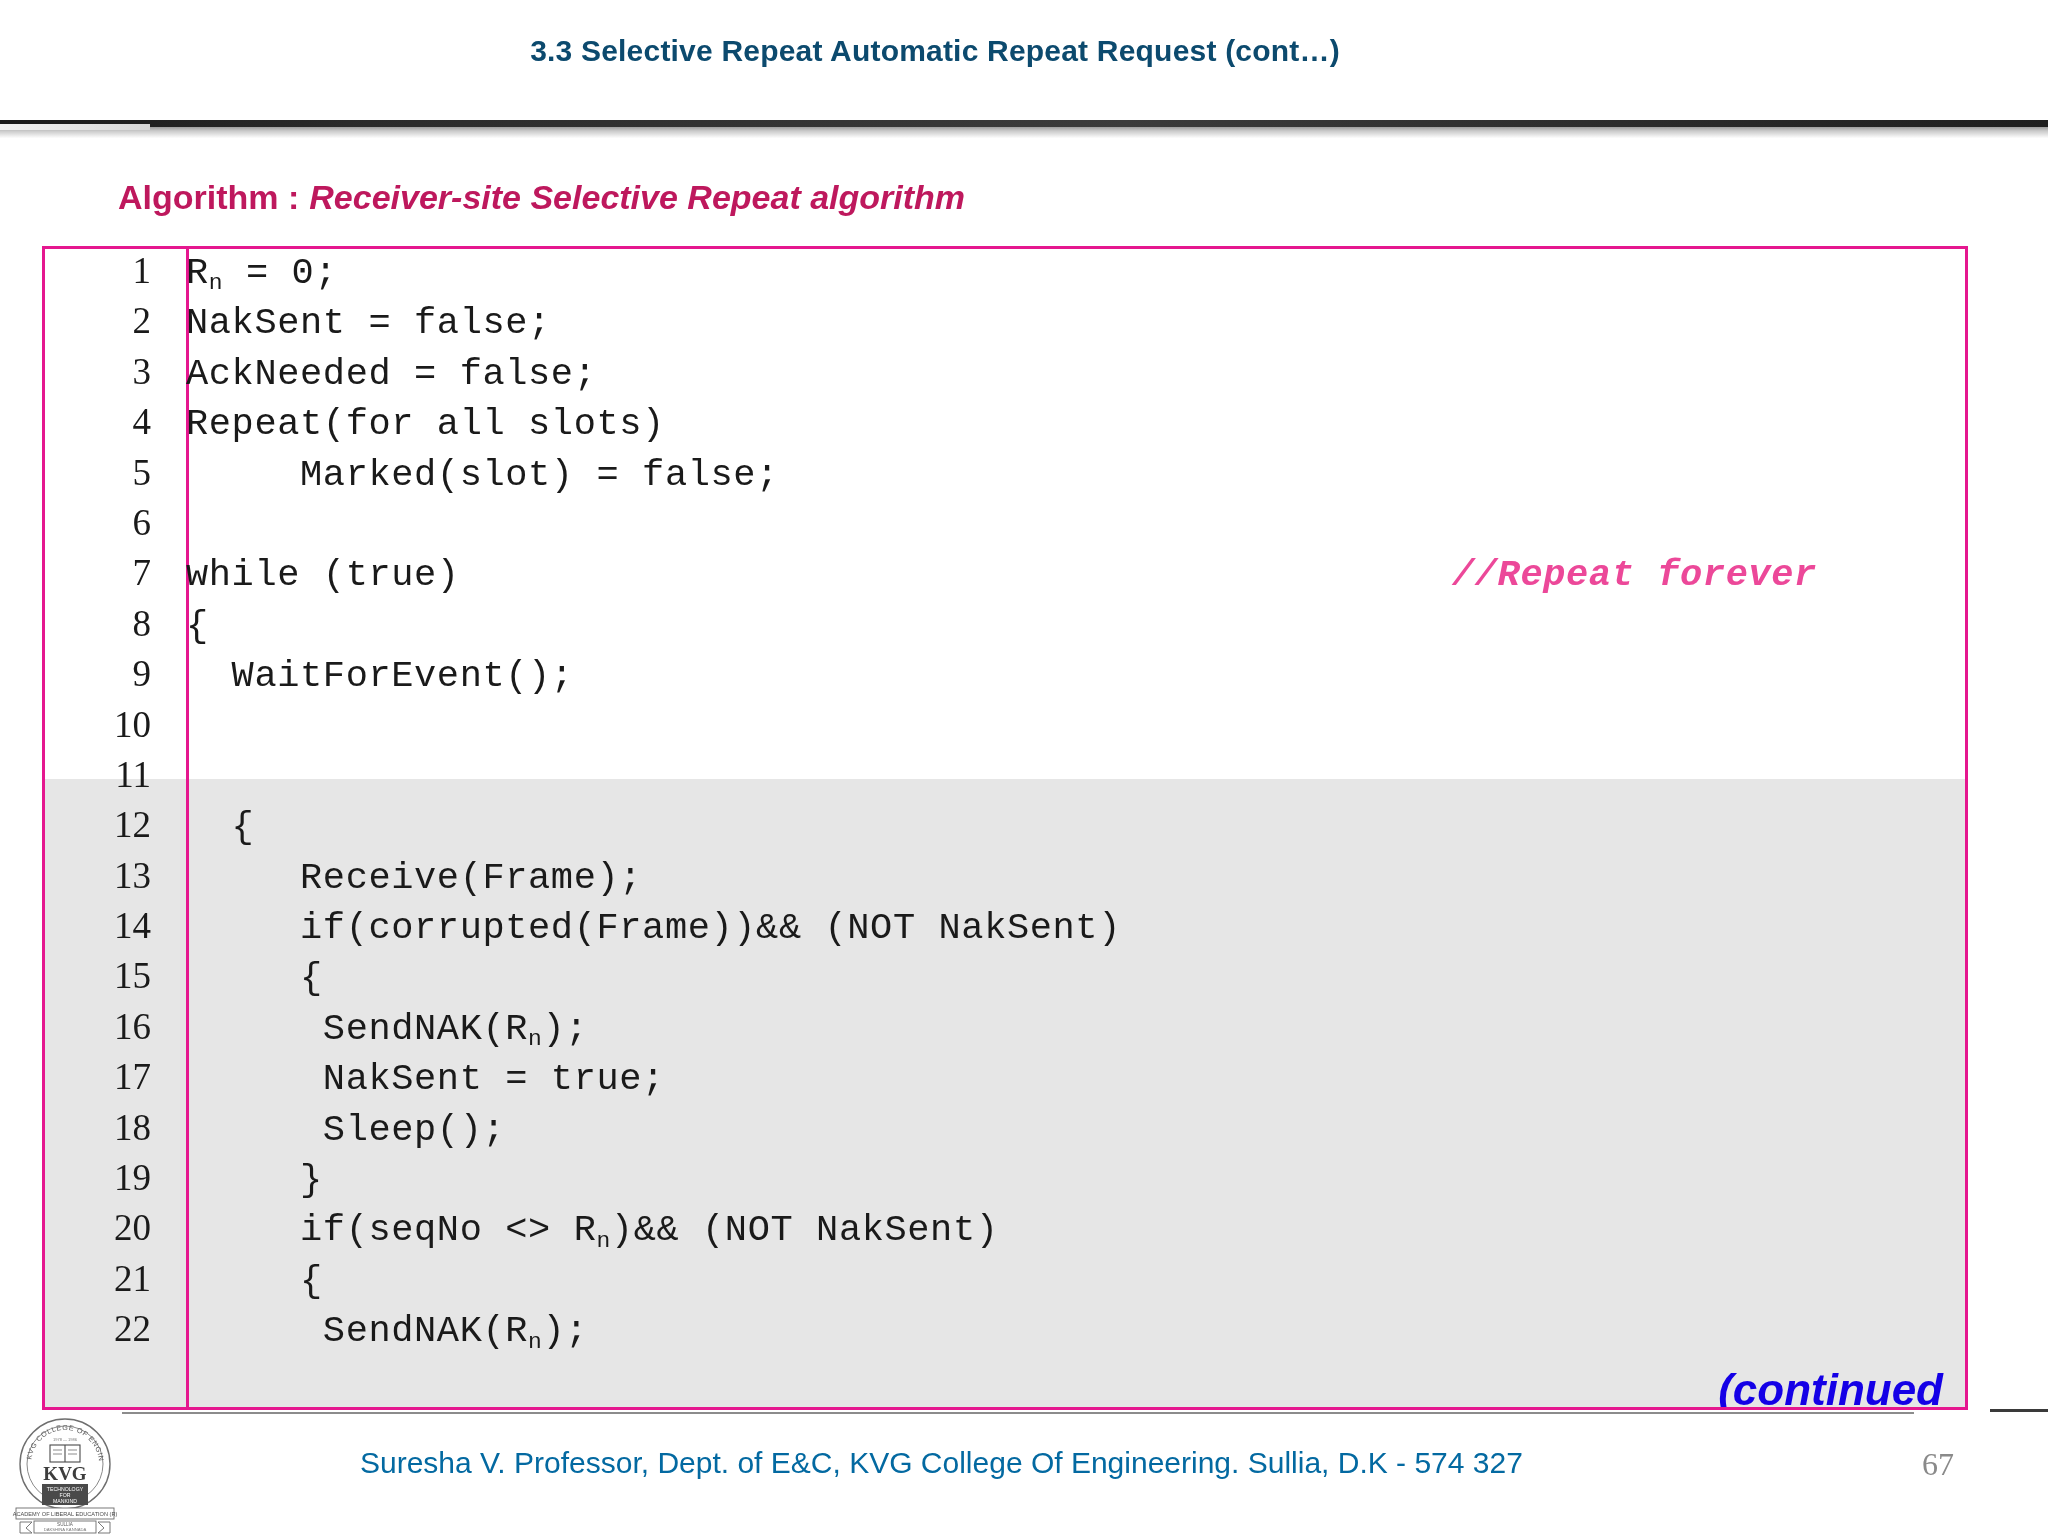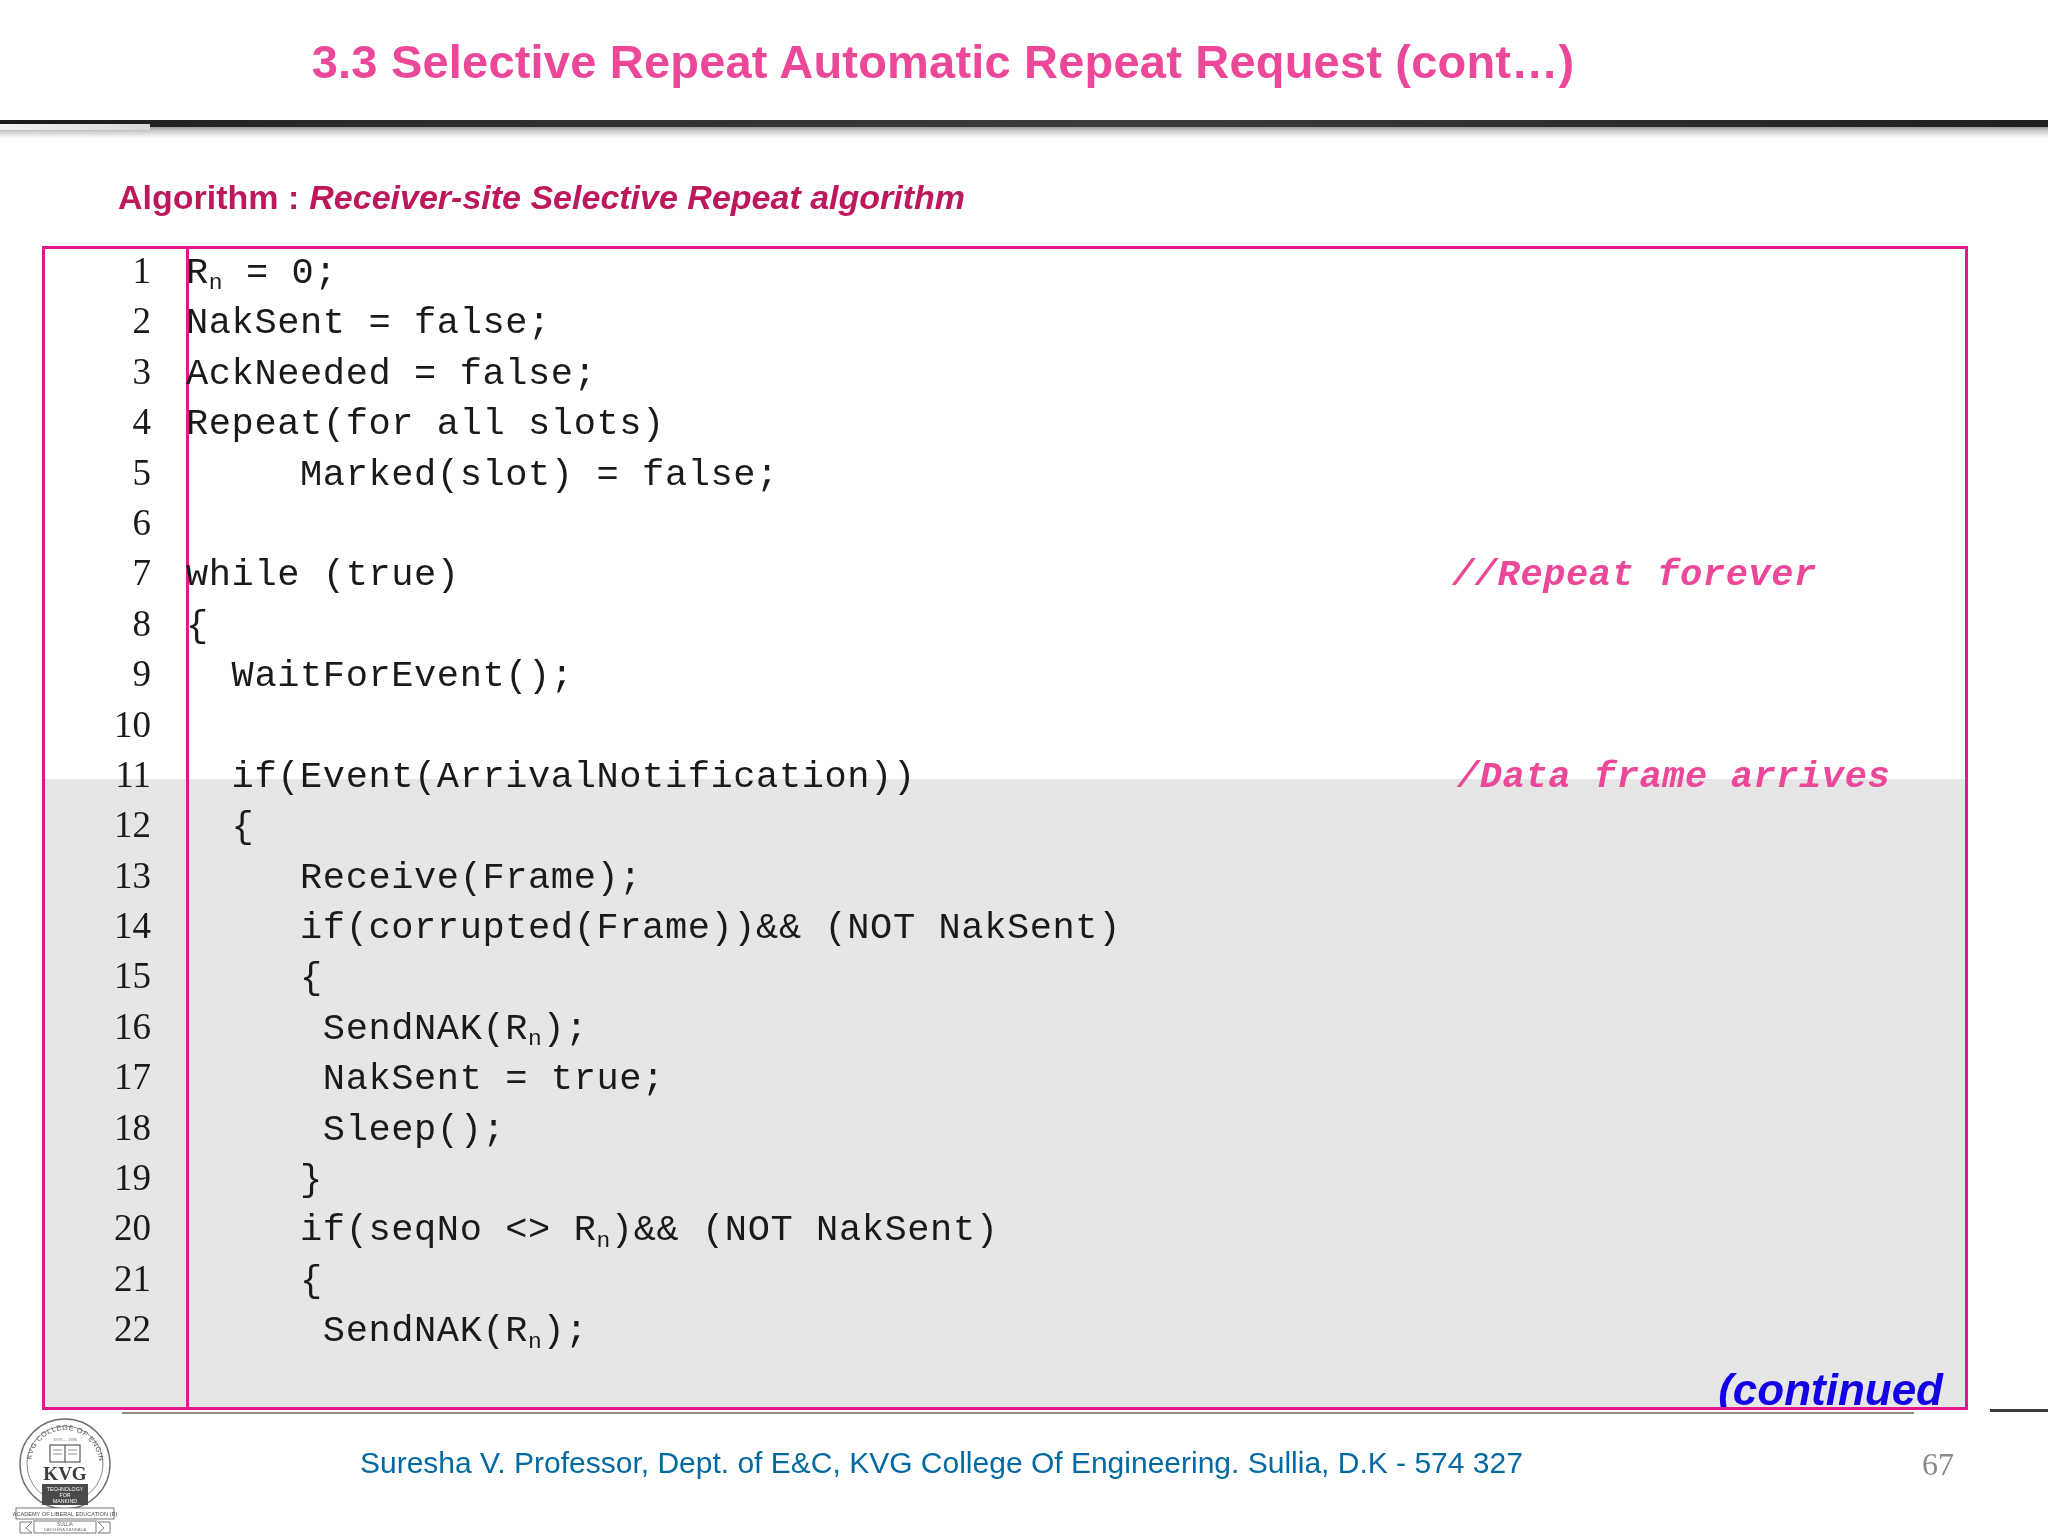--- a/index.html
+++ b/index.html
@@ -11,28 +11,28 @@
     width: 2048px;
     height: 1536px;
     position: relative;
     overflow: hidden;
     font-family: "Liberation Sans", sans-serif;
   }
 
   
   #slide-title {
     position: absolute;
-    left: 8px;
+    left: 0;
     top: 34px;
     width: 1870px;
     text-align: center;
-    color: #ec4899;
+    color: #0c4a6e;
     font-family: "Liberation Sans", sans-serif;
     font-weight: bold;
-    font-size: 47px;
+    font-size: 30px;
     letter-spacing: 0.2px;
     white-space: nowrap;
   }
 
   
   #title-divider {
     position: absolute;
     left: 0;
     top: 120px;
     width: 2048px;
@@ -260,21 +260,20 @@
       <div class="code-row">
         <div class="ln">9</div>
         <div class="code-text">  WaitForEvent();</div>
       </div>
       <div class="code-row">
         <div class="ln">10</div>
         <div class="code-text"></div>
       </div>
       <div class="code-row">
         <div class="ln">11</div>
-        <div class="code-text">  if(Event(ArrivalNotification))<span class="code-comment cmt-2">/Data frame arrives</span></div>
       </div>
       <div class="code-row">
         <div class="ln">12</div>
         <div class="code-text">  {</div>
       </div>
       <div class="code-row">
         <div class="ln">13</div>
         <div class="code-text">     Receive(Frame);</div>
       </div>
       <div class="code-row">

